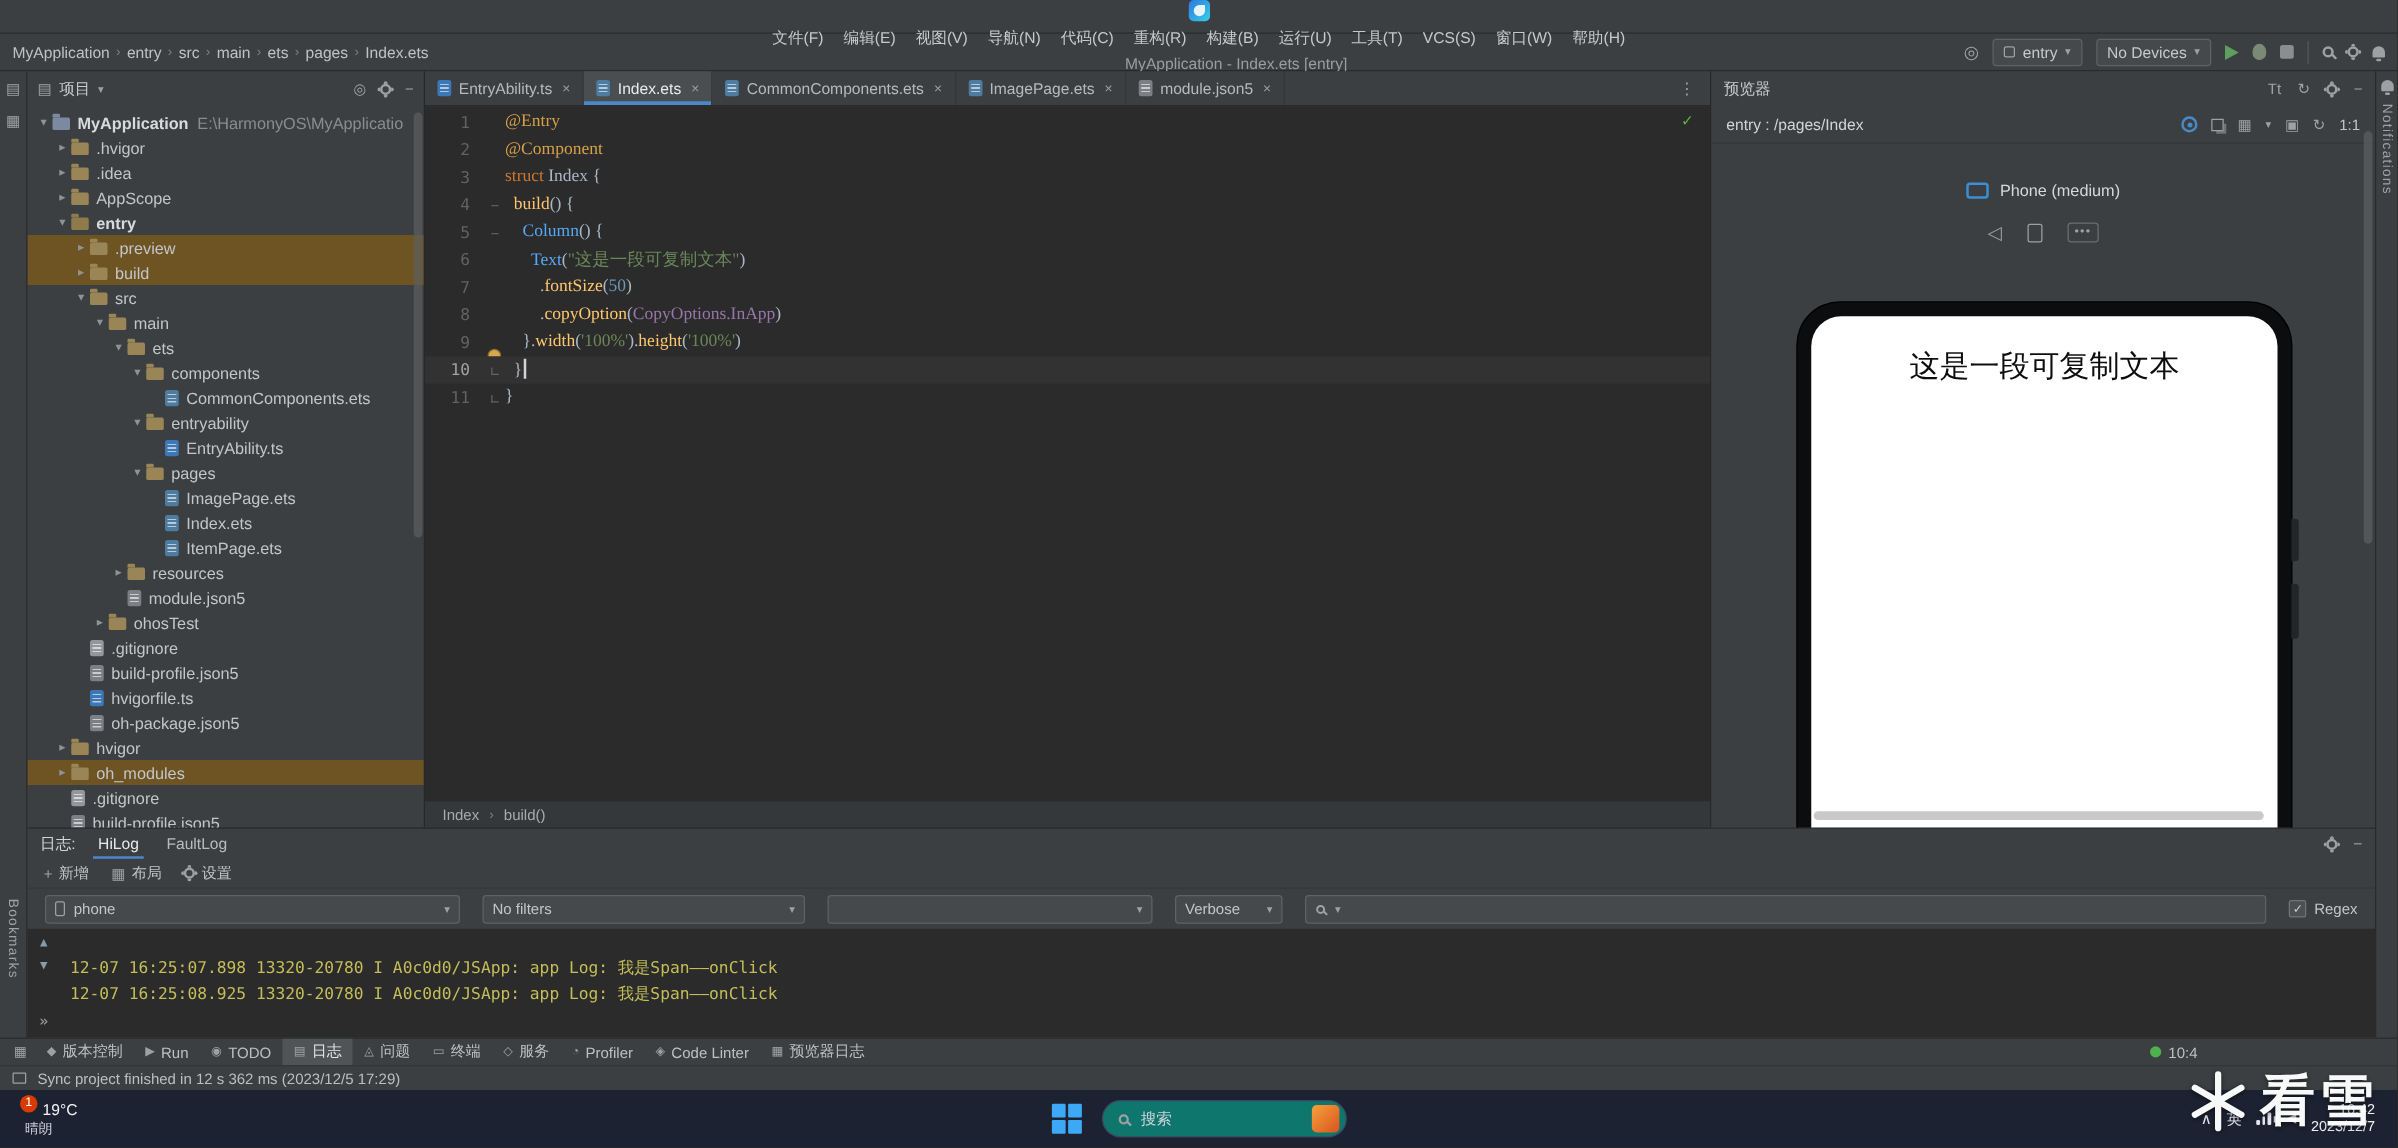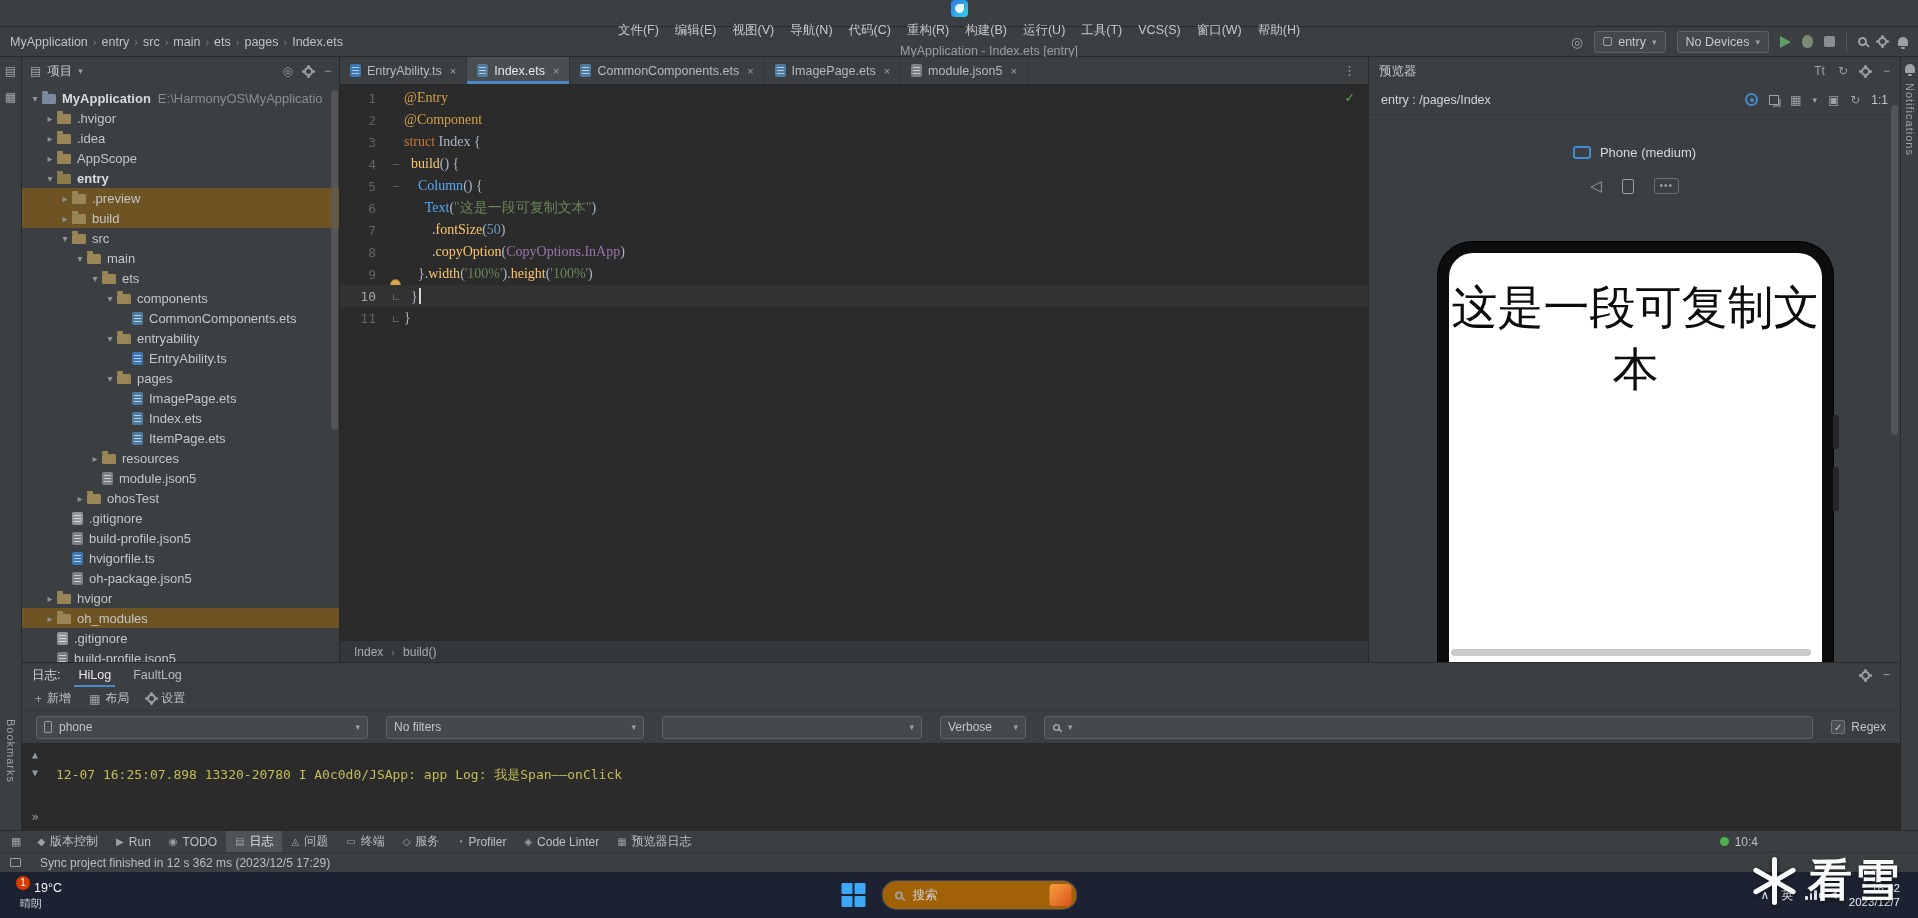--- a/index.html
+++ b/index.html
@@ -102,21 +102,21 @@
   .zoom-label{color:#c3c6c9;}
   .prev-body{flex:1;position:relative;overflow:hidden;}
   .device-row{position:absolute;top:30px;left:0;right:0;display:flex;justify-content:center;align-items:center;gap:9px;font-size:13px;color:#d6d9db;}
   .device-ico{width:18px;height:13px;border:2px solid #3b8fd4;border-radius:3px;}
   .prevnav-row{position:absolute;top:62px;left:0;right:0;display:flex;justify-content:center;gap:20px;align-items:center;color:#9da1a4;}
   .pn-back{font-size:15px;}
   .page-ico{width:12px;height:15px;border:1px solid #9da1a4;border-radius:2px;}
   .pn-box{border:1px solid #6b6f72;border-radius:3px;padding:0 5px;font-size:10px;height:16px;line-height:14px;letter-spacing:1px;}
   .phone{position:absolute;left:69px;top:127px;width:395px;height:560px;background:#0c0d0f;border-radius:34px;box-shadow:0 0 0 1px #000;}
   .phone-screen{position:absolute;left:11px;right:11px;top:11px;bottom:11px;background:#fff;border-radius:24px;overflow:hidden;}
-  .phone-text{margin-top:24px;text-align:center;font-size:46px;color:#0d0d0d;}
+  .phone-text{margin-top:24px;text-align:center;font-size:24px;color:#0d0d0d;}
   .phone-btn{position:absolute;background:#232527;border-radius:0 3px 3px 0;width:6px;left:464px;}
   .pb1{top:300px;height:34px;}.pb2{top:352px;height:44px;}
   .screen-scrollbar{position:absolute;left:82px;top:534px;width:360px;height:7px;background:#c9c9c9;border-radius:4px;z-index:3;}
   .prev-scroll{position:absolute;right:2px;top:48px;width:7px;height:330px;background:#595d5f;border-radius:4px;opacity:.8;}
 
   
   .log-panel{height:168px;background:#3c3f41;border-top:1px solid #2a2a2a;display:flex;flex-direction:column;flex:none;}
   .log-header{height:24px;display:flex;align-items:center;padding:0 10px;gap:14px;font-size:12.5px;flex:none;}
   .log-title{color:#d2d4d6;}
   .log-tab{height:24px;display:flex;align-items:center;padding:0 4px;color:#b9bcbe;cursor:default;}
@@ -139,33 +139,33 @@
   .log-line{height:21px;line-height:21px;white-space:pre;}
 
   
   .toolwindow-bar{height:22px;background:#3c3f41;border-top:1px solid #2a2a2a;display:flex;align-items:stretch;font-size:12px;color:#bdc0c2;padding-left:4px;}
   .tw-switch{display:flex;align-items:center;padding:0 7px;color:#9da1a4;font-size:11px;}
   .tw-item{display:flex;align-items:center;gap:5px;padding:0 9px;cursor:default;}
   .tw-item.active{background:#505456;color:#e2e4e6;}
   .tw-glyph{font-size:10px;color:#9da1a4;}
   .tw-right{margin-left:auto;display:flex;align-items:center;gap:6px;padding-right:160px;}
   .green-dot{width:9px;height:9px;border-radius:50%;background:#4db24d;}
-  .sync-bar{height:20px;background:#3c3f41;border-top:1px solid #323537;display:flex;align-items:center;gap:19px;padding:0 10px;font-size:12px;color:#bcbfc1;}
+  .sync-bar{height:20px;background:#3c3f41;border-top:1px solid #323537;display:flex;align-items:center;gap:9px;padding:0 10px;font-size:12px;color:#bcbfc1;}
   .sync-ico{width:11px;height:9px;border:1px solid #9da1a4;border-radius:1px;}
 
   
   .taskbar{height:46px;background:#1c2231;display:flex;align-items:center;position:relative;}
   .weather{display:flex;flex-direction:column;justify-content:center;margin-left:16px;line-height:1.25;position:relative;padding-left:4px;padding-top:2px;cursor:default;}
   .weather-badge{position:absolute;top:-3px;left:0;width:14px;height:14px;border-radius:50%;background:#d83b01;color:#fff;font-size:10px;display:flex;align-items:center;justify-content:center;}
   .w-temp{font-size:12.5px;color:#f2f4f8;margin-left:14px;}
   .w-desc{font-size:11px;color:#c9ced8;}
   .tb-center{position:absolute;left:50%;top:0;bottom:0;transform:translateX(-50%);display:flex;align-items:center;gap:15px;}
   .tb-start{width:26px;height:26px;display:grid;grid-template-columns:11px 11px;gap:2px;place-content:center;}
   .tb-start span{width:11px;height:11px;background:#3da8f5;border-radius:1px;}
-  .tb-search{width:196px;height:30px;border-radius:15px;background:#a16207;border:1px solid #3d4660;display:flex;align-items:center;gap:9px;padding:0 5px 0 12px;font-size:12.5px;color:#cfd3da;}
+  .tb-search{width:196px;height:30px;border-radius:15px;background:#0f766e;border:1px solid #3d4660;display:flex;align-items:center;gap:9px;padding:0 5px 0 12px;font-size:12.5px;color:#cfd3da;}
   .tb-search .thumb{margin-left:auto;width:22px;height:22px;border-radius:4px;background:linear-gradient(135deg,#f6a13c,#d9541f);}
   .tb-icon{width:26px;height:26px;position:relative;display:flex;align-items:center;justify-content:center;border-radius:4px;}
   .tb-icon.active{background:rgba(255,255,255,.09);}
   .ind{position:absolute;bottom:-7px;left:6px;right:6px;height:3px;border-radius:2px;background:#7f8aa0;}
   .badge-dot{position:absolute;top:-2px;right:-2px;width:9px;height:9px;border-radius:50%;background:#e5432e;border:1.5px solid #1c2231;}
   .app-task-view{width:18px;height:14px;border:2px solid #dfe3ea;border-radius:3px;position:relative;}
   .app-task-view::after{content:"";position:absolute;right:-5px;bottom:-5px;width:10px;height:8px;background:#9fb4d8;border-radius:2px;}
   .app-explorer{width:20px;height:15px;background:#f8d775;border-radius:2px;position:relative;}
   .app-explorer::before{content:"";position:absolute;top:-3px;left:0;width:8px;height:3px;background:#e7bd4e;border-radius:1px 1px 0 0;}
   .app-edge{width:22px;height:22px;border-radius:50%;background:radial-gradient(circle at 30% 30%,#6ee0c8,#0c59a4);}
@@ -628,20 +628,21 @@
         </div>
       </div>
       <div class="log-body">
         <div class="log-gutter">
           <span>▲</span>
           <span>▼</span>
           <span class="lg-more">»</span>
         </div>
         <div class="log-lines">
             <div class="log-line">12-07 16:25:07.898 13320-20780 I A0c0d0/JSApp: app Log: 我是Span——onClick</div>
+            <div class="log-line">12-07 16:25:08.925 13320-20780 I A0c0d0/JSApp: app Log: 我是Span——onClick</div>
           </div>
       </div>
     </div>
   </div>
 
   <div class="strip right">
     <span class="icon-bell" style="margin-bottom:10px"></span>
     <span class="strip-vlabel">Notifications</span>
   </div>
 </div>

